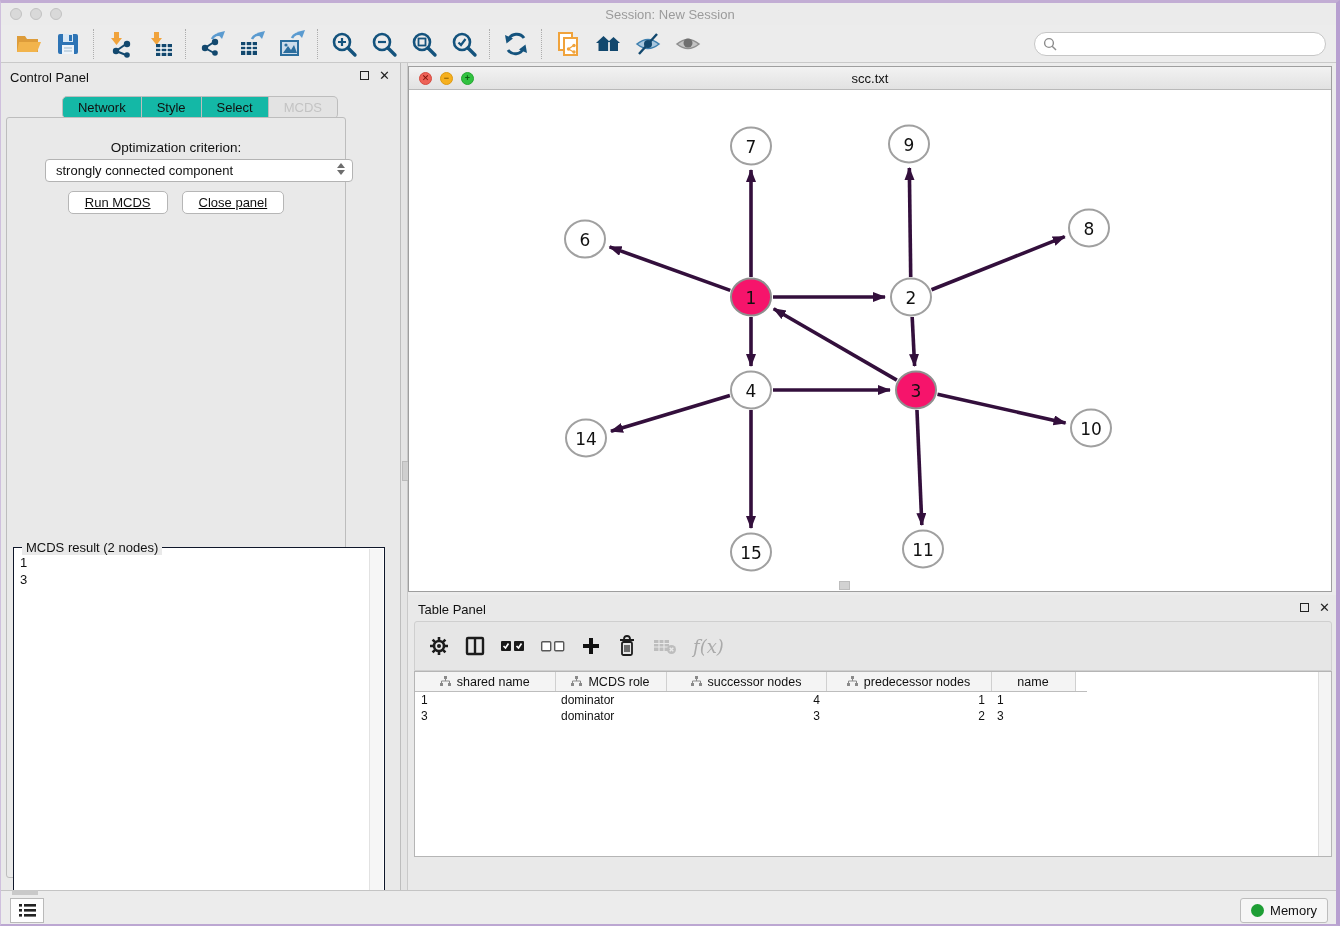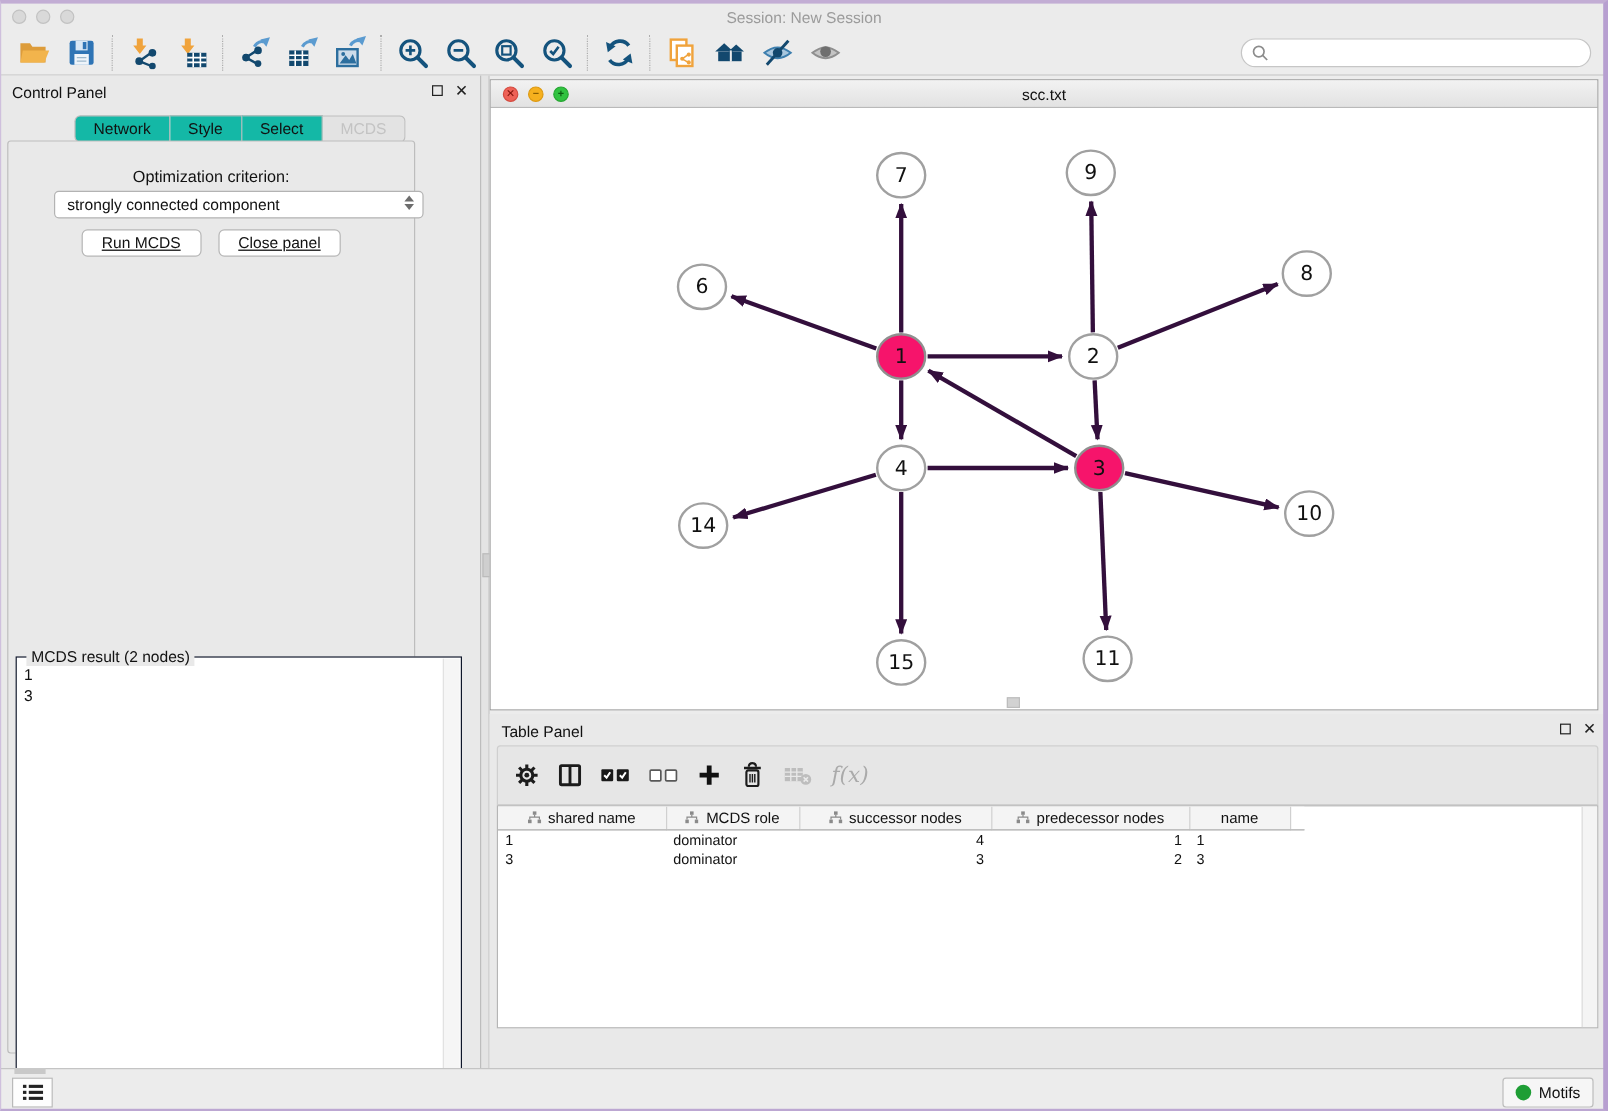--- a/index.html
+++ b/index.html
@@ -550,18 +550,18 @@
             <rect x="5" y="1" width="12" height="2.6"></rect>
             <rect x="0" y="6" width="3" height="2.6"></rect>
             <rect x="5" y="6" width="12" height="2.6"></rect>
             <rect x="0" y="11" width="3" height="2.6"></rect>
             <rect x="5" y="11" width="12" height="2.6"></rect>
           </g>
         </svg>
     </div>
     <div class="mem-btn">
       <span class="mem-dot"></span>
-      <span>Motifs</span>
+      <span>Memory</span>
     </div>
   </div>
 
   <div class="frame"></div>
 </div>
 
 </body></html>

